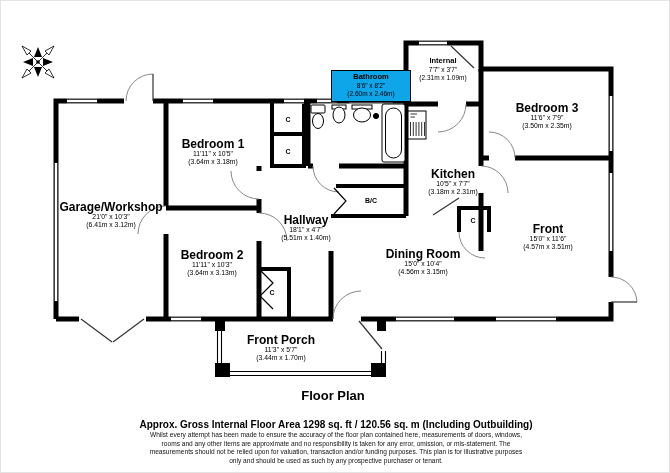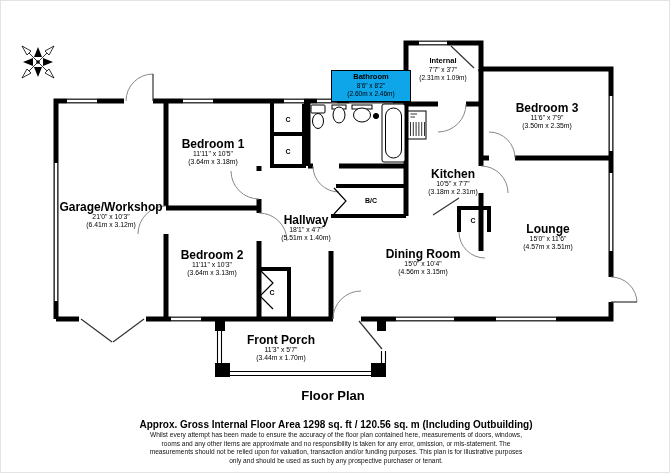--- a/index.html
+++ b/index.html
@@ -224,21 +224,21 @@
     <div class="room-dims">(3.18m x 2.31m)</div>
   </div>
 
   <div class="room-label" style="left:546px;top:116px">
     <div class="room-name">Bedroom 3</div>
     <div class="room-dims">11'6" x 7'9"</div>
     <div class="room-dims">(3.50m x 2.35m)</div>
   </div>
 
   <div class="room-label" style="left:547px;top:237px">
-    <div class="room-name">Lounge</div>
+    <div class="room-name">Front</div>
     <div class="room-dims">15'0" x 11'6"</div>
     <div class="room-dims">(4.57m x 3.51m)</div>
   </div>
 
   <div class="room-label" style="left:422px;top:262px">
     <div class="room-name">Dining Room</div>
     <div class="room-dims">15'0" x 10'4"</div>
     <div class="room-dims">(4.56m x 3.15m)</div>
   </div>
 

